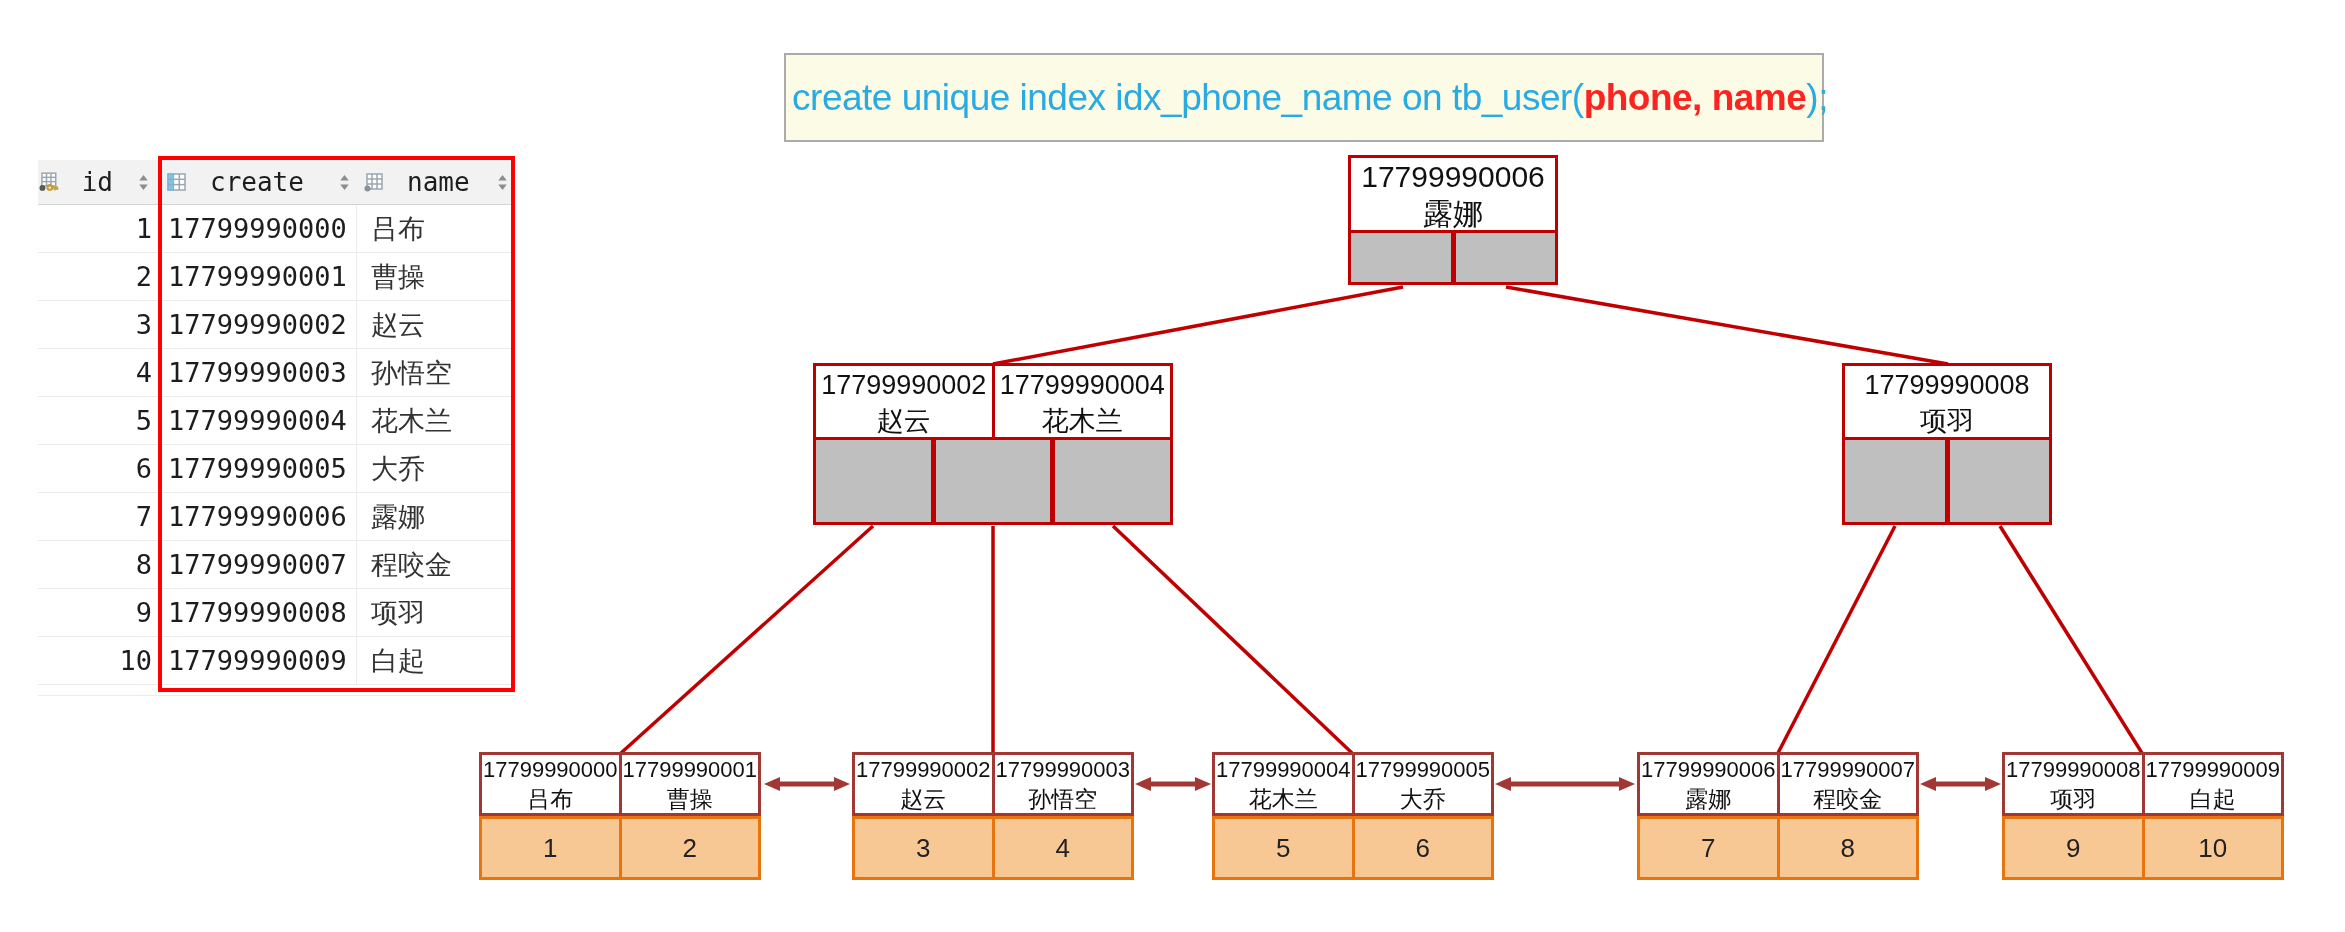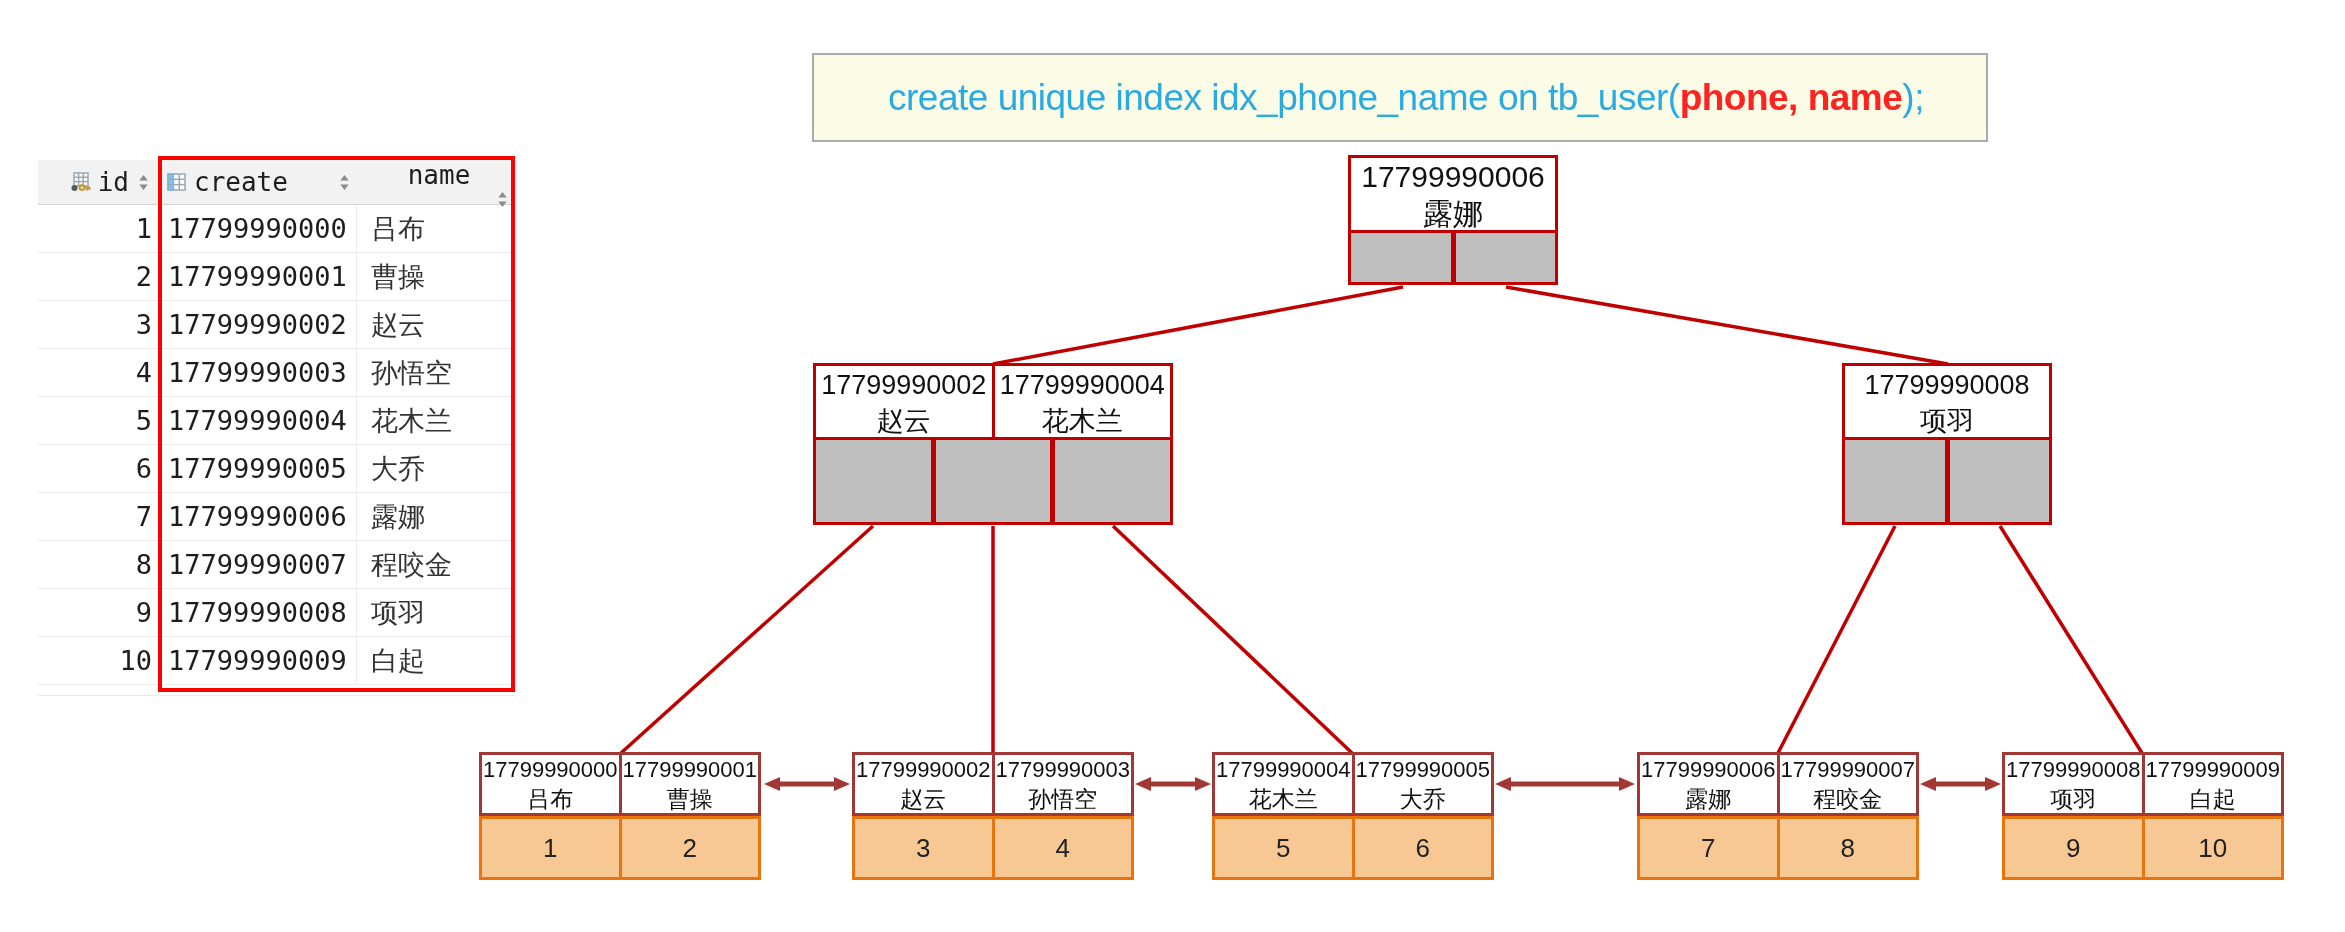--- a/index.html
+++ b/index.html
@@ -2,36 +2,36 @@
 <html><head>
 <meta charset="utf-8">
 <style>
   * { box-sizing: border-box; margin: 0; padding: 0; }
   html,body { background:#ffffff; }
   body { font-family: "Liberation Sans", "DejaVu Sans", sans-serif; }
   #canvas { position: relative; width: 2345px; height: 932px; background:#ffffff; overflow: hidden; }
 
   
   .sql-box {
-    position:absolute; left:812px; top:53px; width:1176px; height:89px;
+    position:absolute; left:784px; top:53px; width:1040px; height:89px;
     background:#FBFBE6; border:2px solid #ABABAB;
     display:flex; align-items:center; justify-content:center;
     font-size:37px; white-space:nowrap; letter-spacing:-0.5px;padding-left:12px;
   }
   .sql-main { color:#29ABE2; }
   .sql-cols { color:#FB2420; font-weight:bold;text-align:center; }
 
   
   .dg-table { position:absolute; left:38px; top:160px; width:477px; font-family:"DejaVu Sans Mono","Liberation Mono",monospace; color:#1d1d1d; }
   .dg-header { display:flex; height:45px; background:#F2F2F2; border-bottom:1px solid #D4D4D4; }
   .dg-h { display:flex; align-items:center; font-size:26px; }
-  .dg-h .lbl { margin:0 6px;text-align:right; }
+  .dg-h .lbl { margin:0 22px;text-align:right; }
   .col-id   { width:122px; }
   .col-phone{ width:197px; }
-  .col-name { width:158px;flex-direction:column; }
+  .col-name { width:158px; }
   .dg-h.col-id { justify-content:flex-end; padding-right:4px; }
   .dg-h.col-phone, .dg-h.col-name { padding-left:6px; }
   .sort { margin-left:auto; margin-right:6px; flex:0 0 auto; }
   .dg-h.col-id .sort { margin-left:2px; }
   .dg-row { display:flex; height:48px; border-bottom:1px solid #EBEBEB; background:#fff; }
   .dg-c { font-size:27px; line-height:47px; }
   .dg-c.col-id { text-align:right; padding-right:7px; border-right:1px solid #EBEBEB; }
   .dg-c.col-phone { padding-left:8px; border-right:1px solid #EBEBEB; }
   .dg-c.col-name { padding-left:14px; color:#333; }
   .dg-strip { height:11px; border-bottom:1px solid #EBEBEB; }

